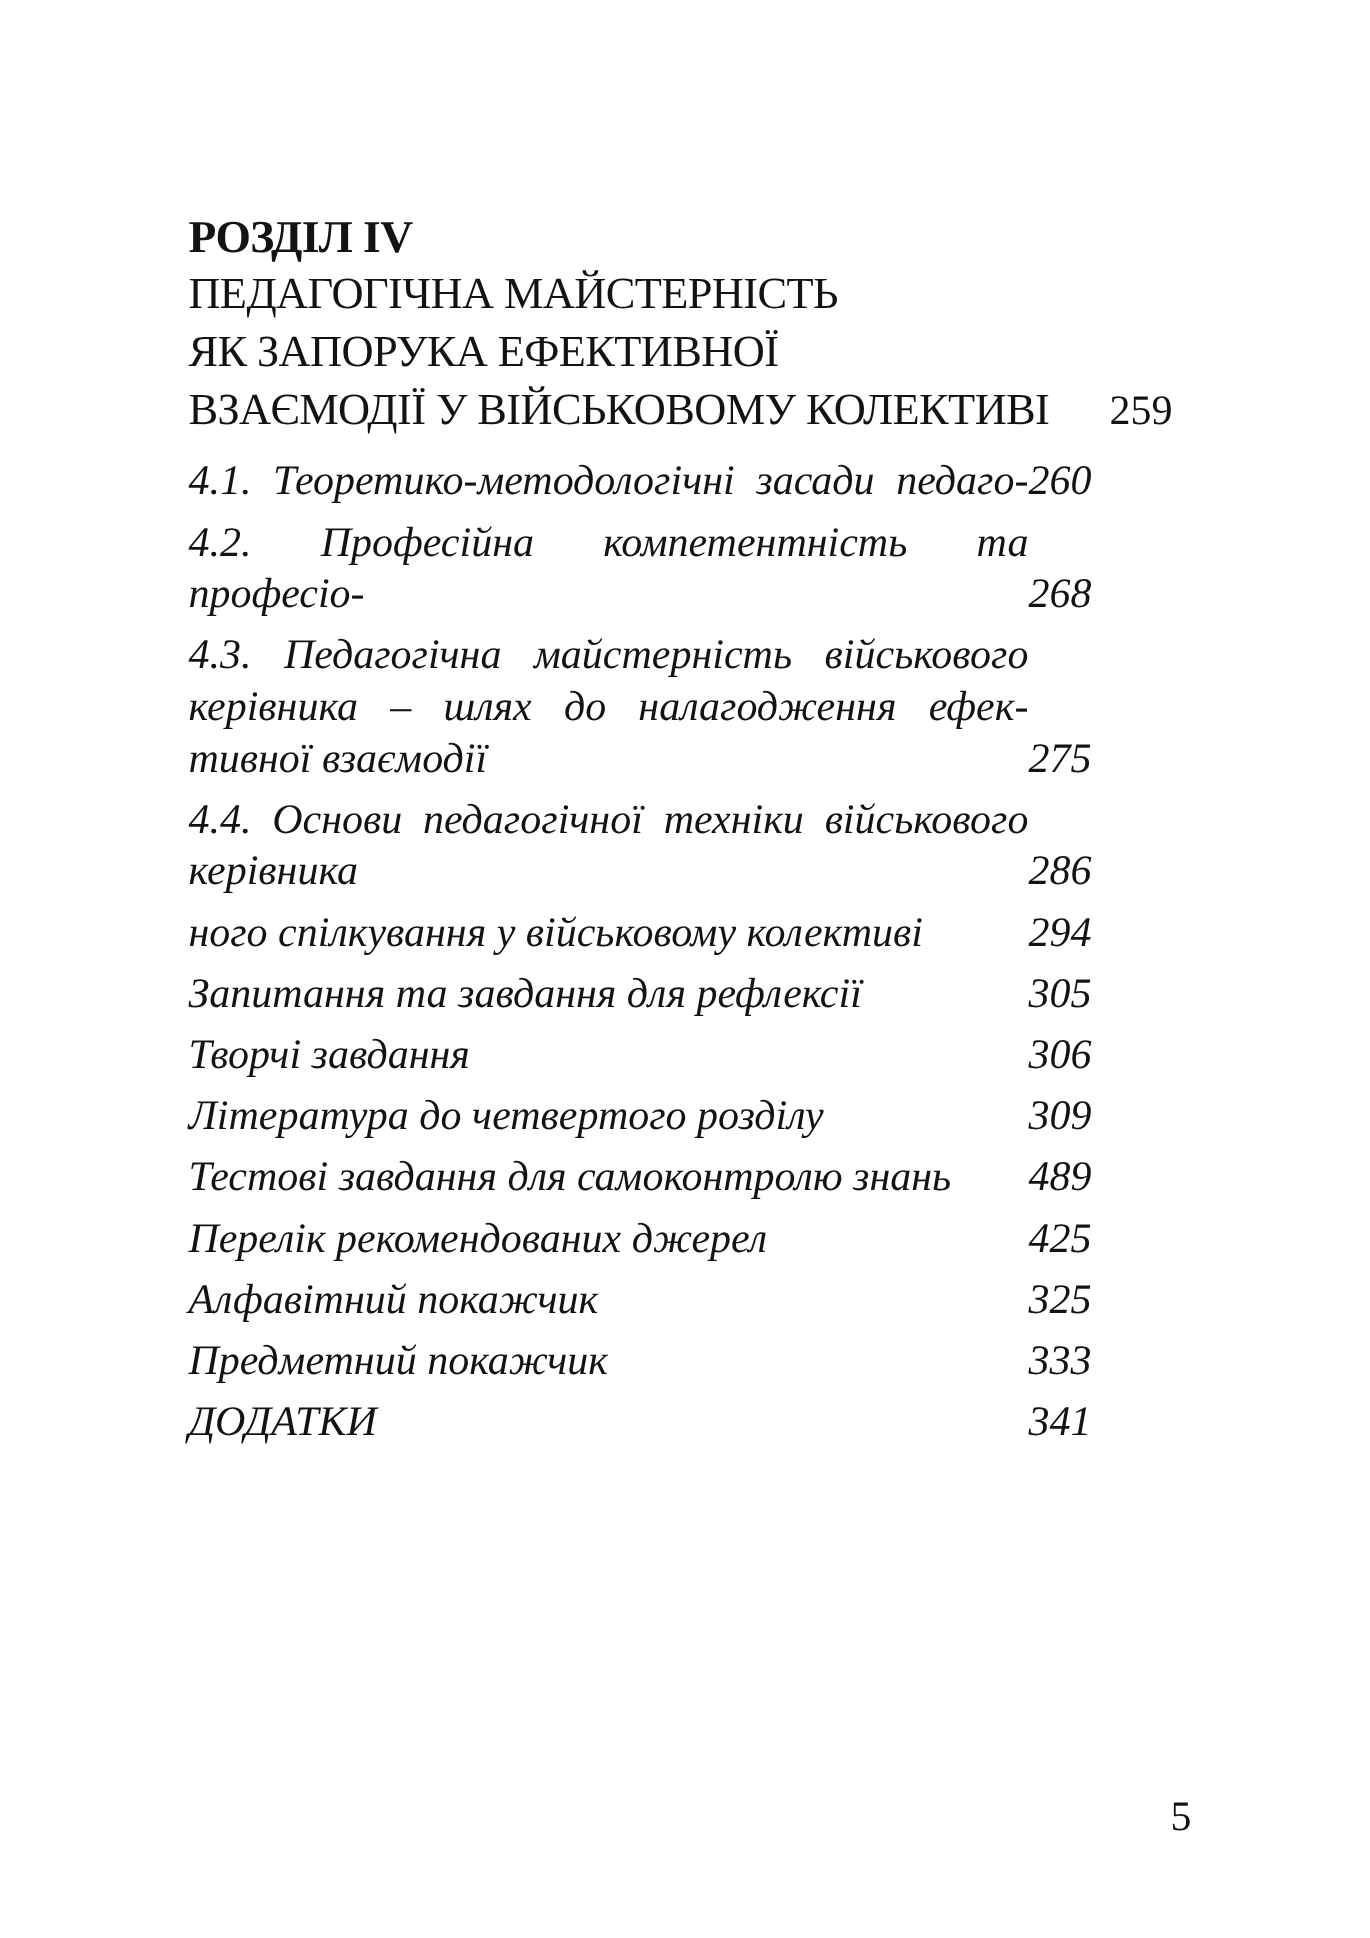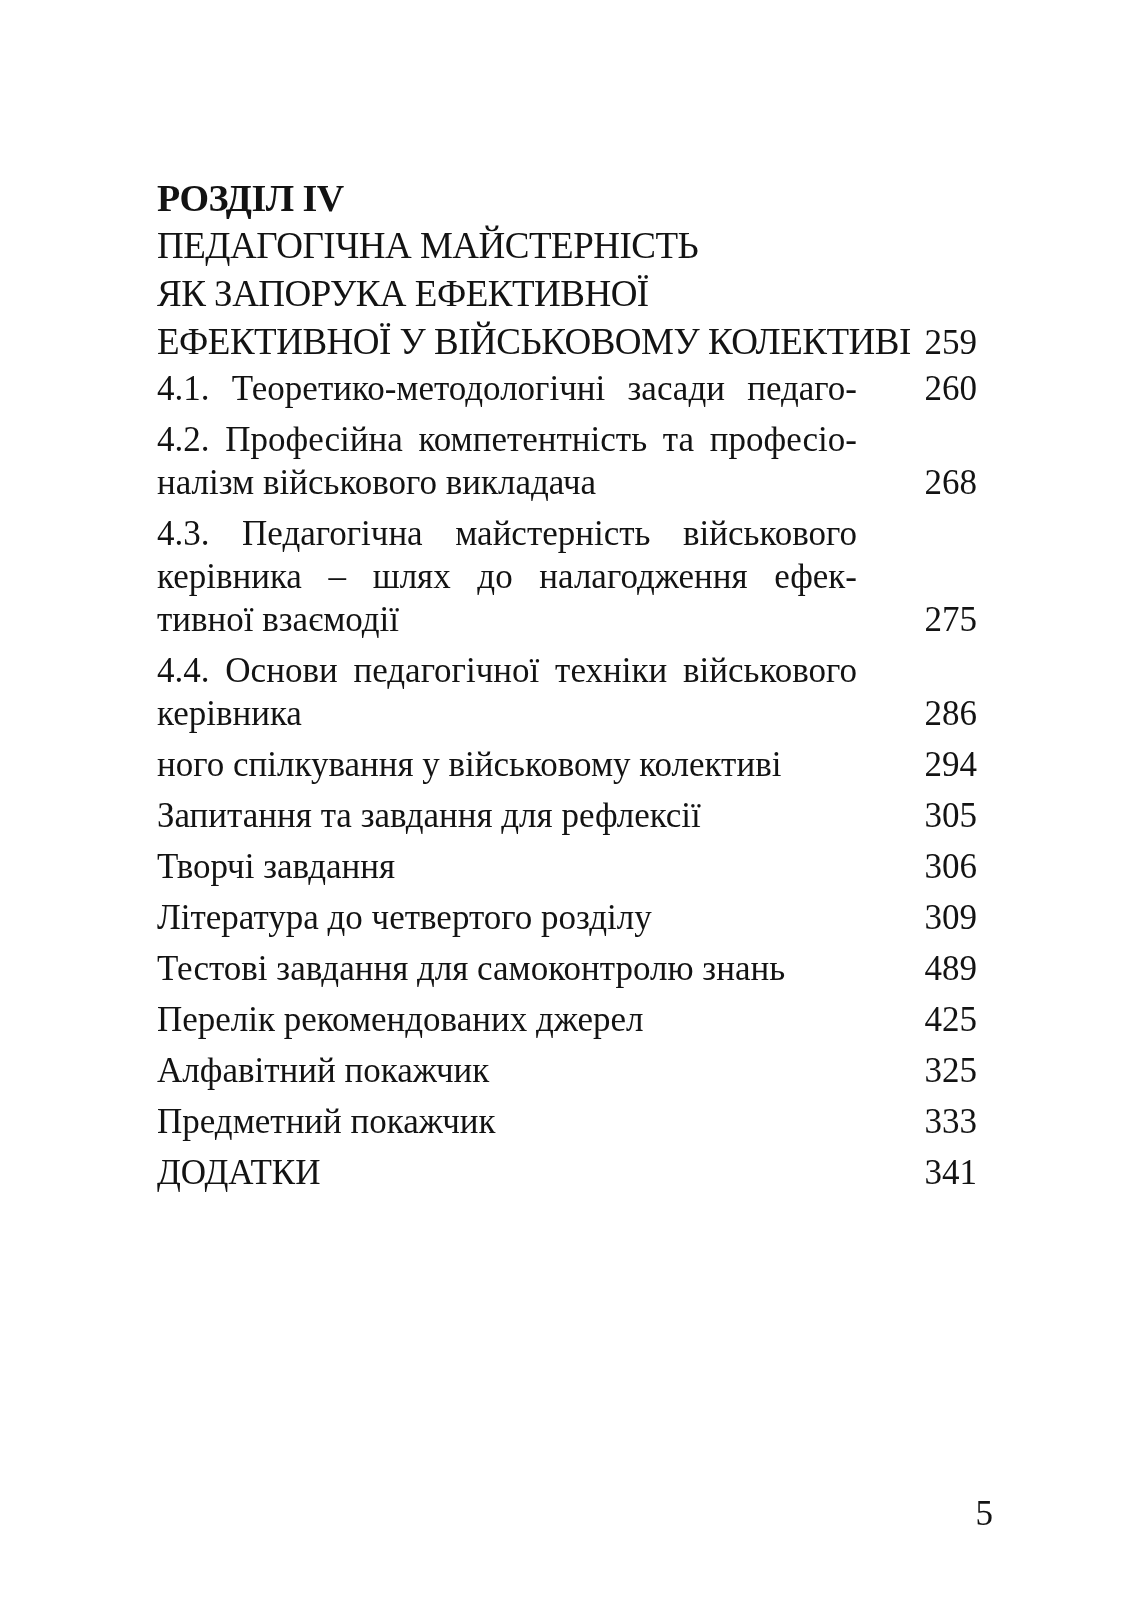--- a/index.html
+++ b/index.html
@@ -44,42 +44,43 @@
   .heading-row .h-text {
     white-space: nowrap;
   }
   .heading-row .h-page {
     margin-left: auto;
     font-size: 35px;
     letter-spacing: 0;
   }
   
   .entries {
+    margin-top: 13px;
     font-size: 35px;
     line-height: 43px;
+    font-style: italic;
   }
   .entry {
     display: flex;
     align-items: flex-end;
     margin-bottom: 8px;
   }
   .entry-text {
     width: 700px;
   }
   .entry-text .line {
     display: block;
   }
   .entry-text .line.full {
     text-align: justify;
     text-align-last: justify;
     text-justify: inter-word;
   }
   .entry-page {
     flex: 1;
-    text-align: right;
   }
   
   .folio {
     position: absolute;
     top: 1494px;
     right: 149px;
     font-size: 35px;
   }
 </style>
 </head>
@@ -87,36 +88,35 @@
 
 <div class="page">
 
   <div class="toc">
 
     <div class="heading">
       <div class="chapter">РОЗДІЛ IV</div>
       <div class="h-text">ПЕДАГОГІЧНА МАЙСТЕРНІСТЬ</div>
       <div class="h-text">ЯК ЗАПОРУКА ЕФЕКТИВНОЇ</div>
       <div class="heading-row">
-        <span class="h-text">ЕФЕКТИВНОЇ У ВІЙСЬКОВОМУ КОЛЕКТИВІ</span>
+        <span class="h-text">ВЗАЄМОДІЇ У ВІЙСЬКОВОМУ КОЛЕКТИВІ</span>
         <span class="h-page">259</span>
       </div>
     </div>
 
     <div class="entries">
         <div class="entry">
     <div class="entry-text">
             <div class="line full">4.1. Теоретико-методологічні засади педаго-</div>
           </div>
     <div class="entry-page">260</div>
   </div>
         <div class="entry">
     <div class="entry-text">
             <div class="line full">4.2. Професійна компетентність та професіо-</div>
-            <div class="line">налізм військового викладача</div>
           </div>
     <div class="entry-page">268</div>
   </div>
         <div class="entry">
     <div class="entry-text">
             <div class="line full">4.3. Педагогічна майстерність військового</div>
             <div class="line full">керівника – шлях до налагодження ефек-</div>
             <div class="line">тивної взаємодії</div>
           </div>
     <div class="entry-page">275</div>

